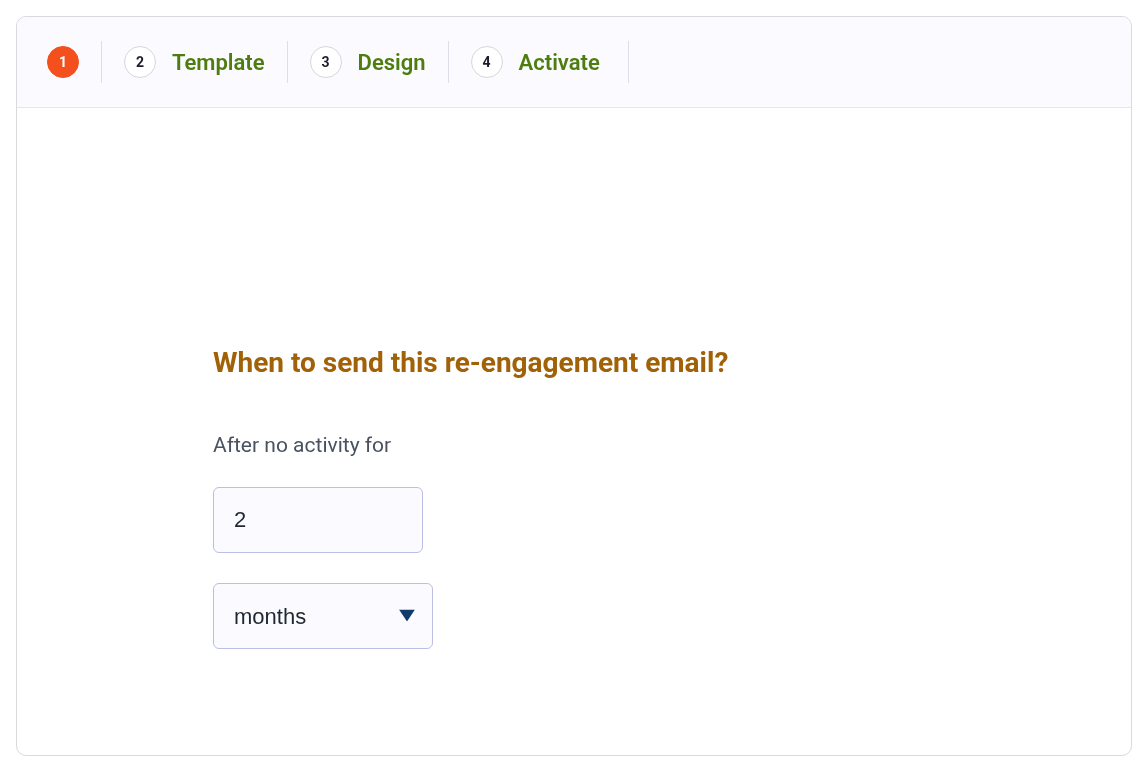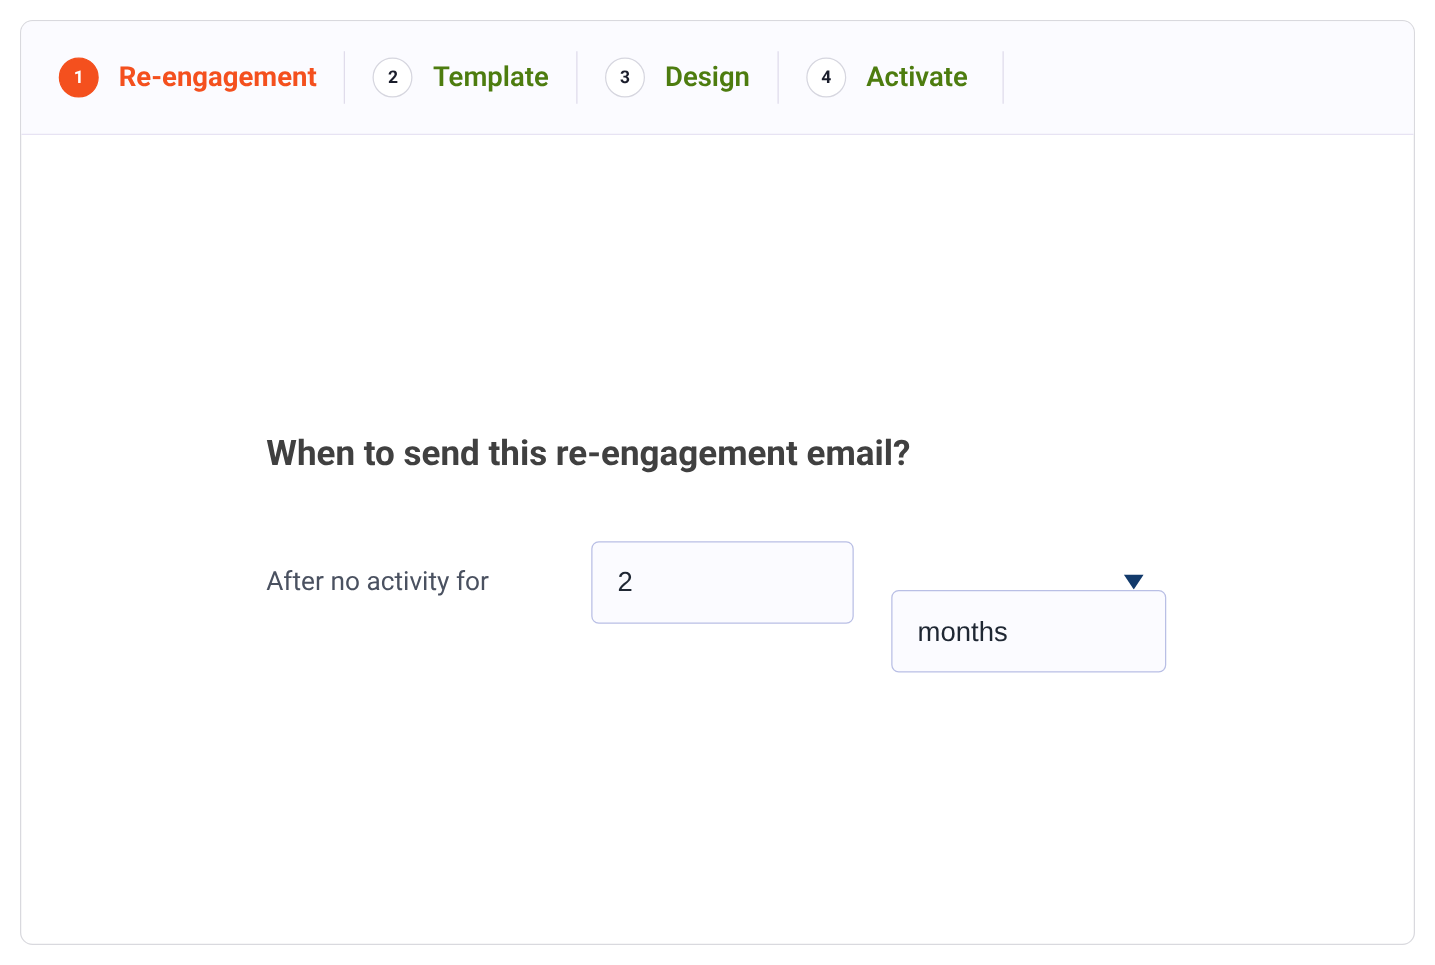--- a/index.html
+++ b/index.html
@@ -66,28 +66,29 @@
       margin-left: 6px;
     }
     .content {
       padding-top: 238px;
       padding-left: 196px;
       padding-right: 196px;
     }
     .heading {
       font-size: 28px;
       font-weight: 700;
-      color: #404040;
+      color: #a16207;
       margin-bottom: 54px;
     }
     .form-row {
       display: flex;
-      align-items: center;
+      align-items: flex-start;
       gap: 30px;
       margin-bottom: 12px;
+      flex-direction: column;
     }
     .lead-text {
       font-size: 21px;
       color: #4a5160;
       width: 230px;
     }
     .num-input {
       width: 210px;
       height: 66px;
       border: 1px solid #b9bfe5;
@@ -109,21 +110,20 @@
       border: 1px solid #b9bfe5;
       border-radius: 6px;
       background: #fbfbff;
       font-size: 22px;
       color: #1f2733;
       padding: 0 44px 0 20px;
       appearance: none;
       -webkit-appearance: none;
       outline: none;
       cursor: pointer;
-      margin-top: 39px;
     }
     .select-caret {
       position: absolute;
       right: 18px;
       top: 50%;
       transform: translateY(-50%);
       pointer-events: none;
     }
     .next-btn {
       display: block;
@@ -140,21 +140,20 @@
     }
   </style>
 </head>
 <body>
 
 <div class="card">
 
   <div class="stepper">
     <div class="step active">
       <div class="step-circle">1</div>
-      <div class="step-label">Re-engagement</div>
     </div>
     <div class="step-divider"></div>
 
     <div class="step">
       <div class="step-circle">2</div>
       <div class="step-label">Template</div>
     </div>
     <div class="step-divider"></div>
 
     <div class="step">

